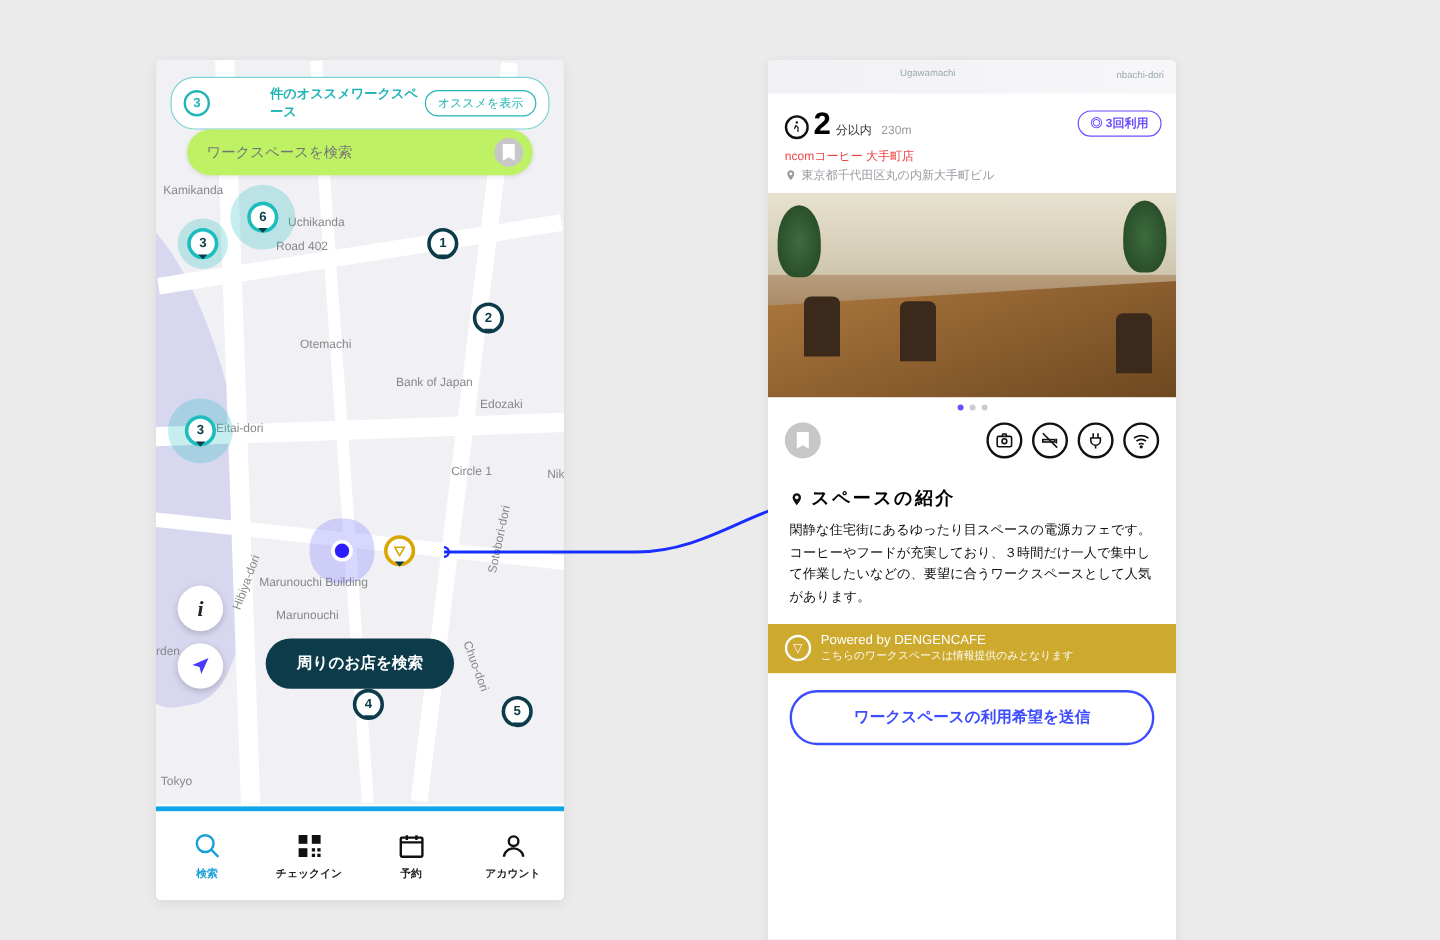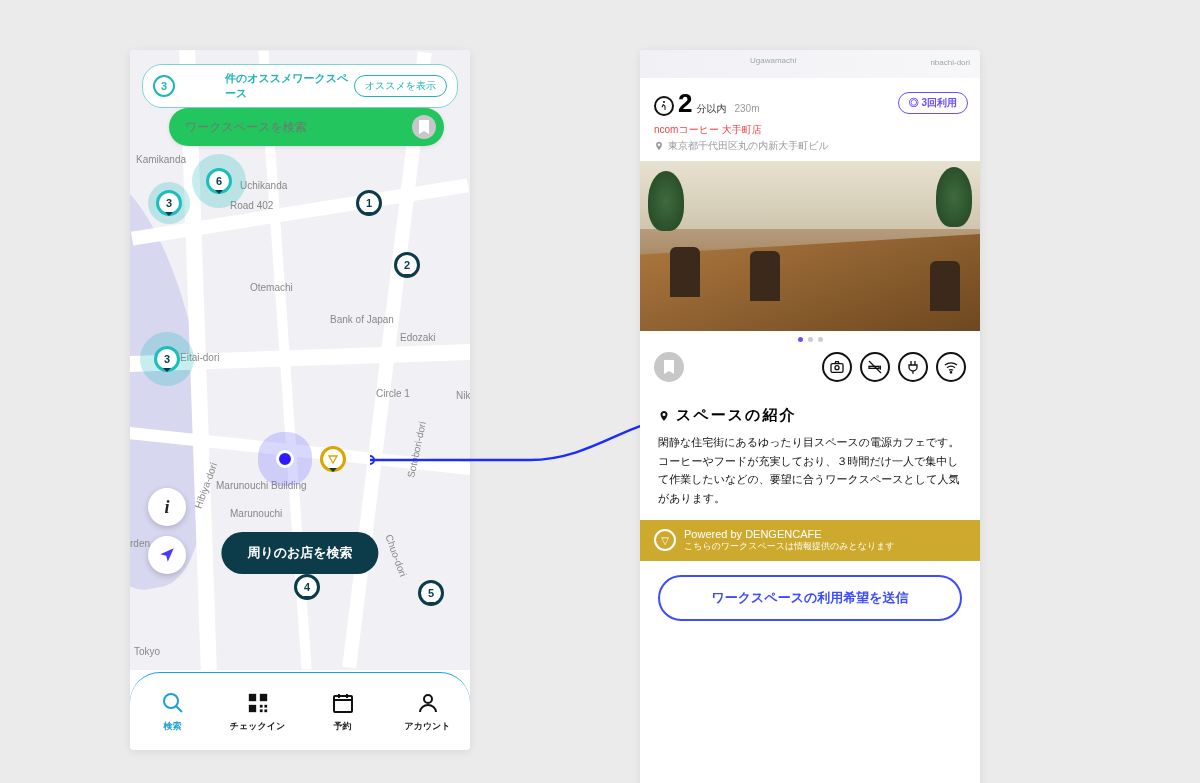--- a/index.html
+++ b/index.html
@@ -44,22 +44,22 @@
   font-size:11px; font-weight:bold;
   display:flex; align-items:center; justify-content:center;
   margin-right:6px;
 }
 .top-pill .txt { font-size:11px; color:#23b5b5; font-weight:bold; flex:1;margin-left:44px; }
 .top-pill .show-btn {
   font-size:10px; color:#23b5b5; border:1px solid #23b5b5;
   padding:3px 10px; border-radius:12px; background:#fff;
 }
 .search-bar {
-  position:absolute; top:58px; left:39px; right:26px;
-  background:#22c55e; border-radius:20px; height:38px;
+  position:absolute; top:58px; left:26px; right:26px;
+  background:#bef264; border-radius:20px; height:38px;
   display:flex; align-items:center; padding:0 8px 0 16px;
   box-shadow:0 1px 4px rgba(0,0,0,0.1);
 }
 .search-bar input {
   border:none; outline:none; flex:1; font-size:12px; color:#444;
   background:transparent;
 }
 .search-bar .bookmark {
   width:24px; height:24px; border-radius:50%; background:#c7c7c7;
   display:flex; align-items:center; justify-content:center; color:#fff; font-size:12px;
@@ -95,21 +95,21 @@
 .fab-loc { left:18px; bottom:96px; color:#4a3aff; }
 
 .search-around {
   position:absolute; left:50%; transform:translateX(-50%);
   bottom:96px; background:#0c3b4a; color:#fff;
   padding:12px 26px; border-radius:26px; font-size:13px; font-weight:bold;
 }
 
 .bottom-nav {
   position:absolute; bottom:0; left:0; right:0; height:78px;
-  background:#fff; display:flex; border-top:1px solid #0ea5e9;border-radius:30px;
+  background:#fff; display:flex; border-top:4px solid #0ea5e9;
 }
 .nav-item { flex:1; display:flex; flex-direction:column; align-items:center; justify-content:center; gap:4px; }
 .nav-item .ico { width:26px; height:26px; display:flex; align-items:center; justify-content:center; }
 .nav-item .lbl { font-size:9px; font-weight:bold; color:#222; }
 .nav-item.active .lbl { color:#1aa0d8; }
 .nav-item.active .ico svg { stroke:#1aa0d8; }
 
 
 .arrow {
   position:absolute; left:370px; top:410px; width:310px; height:100px;

